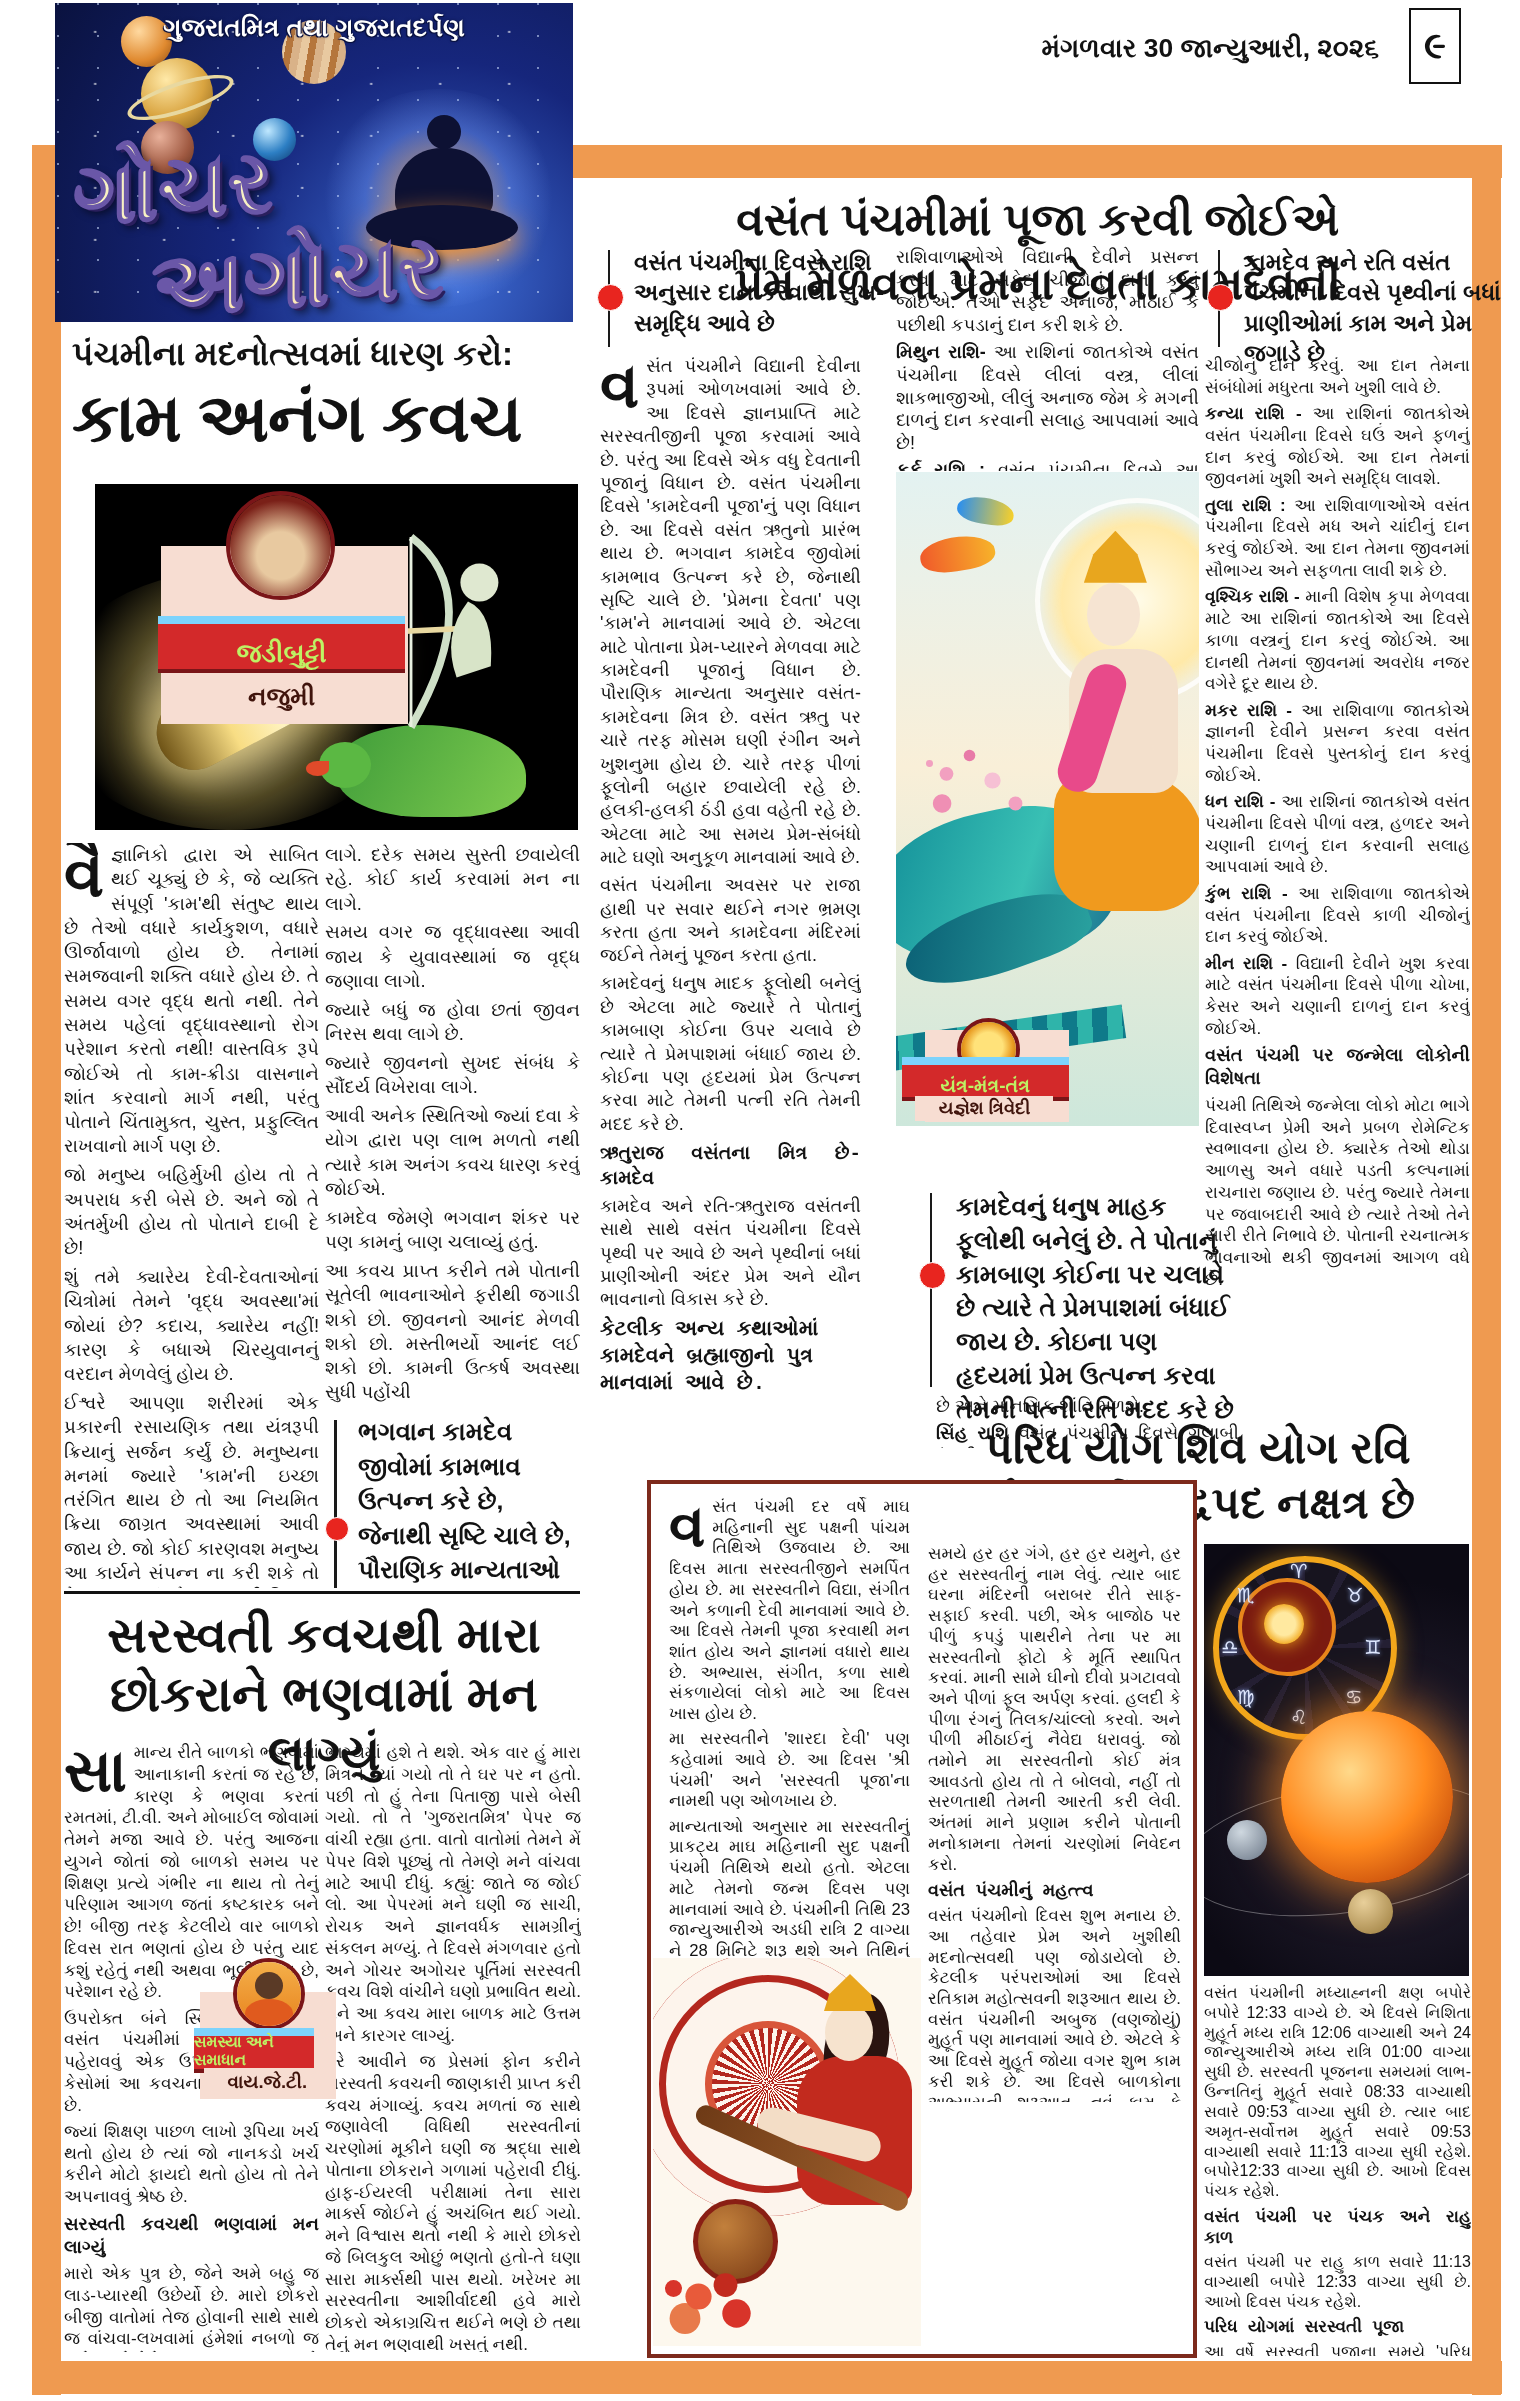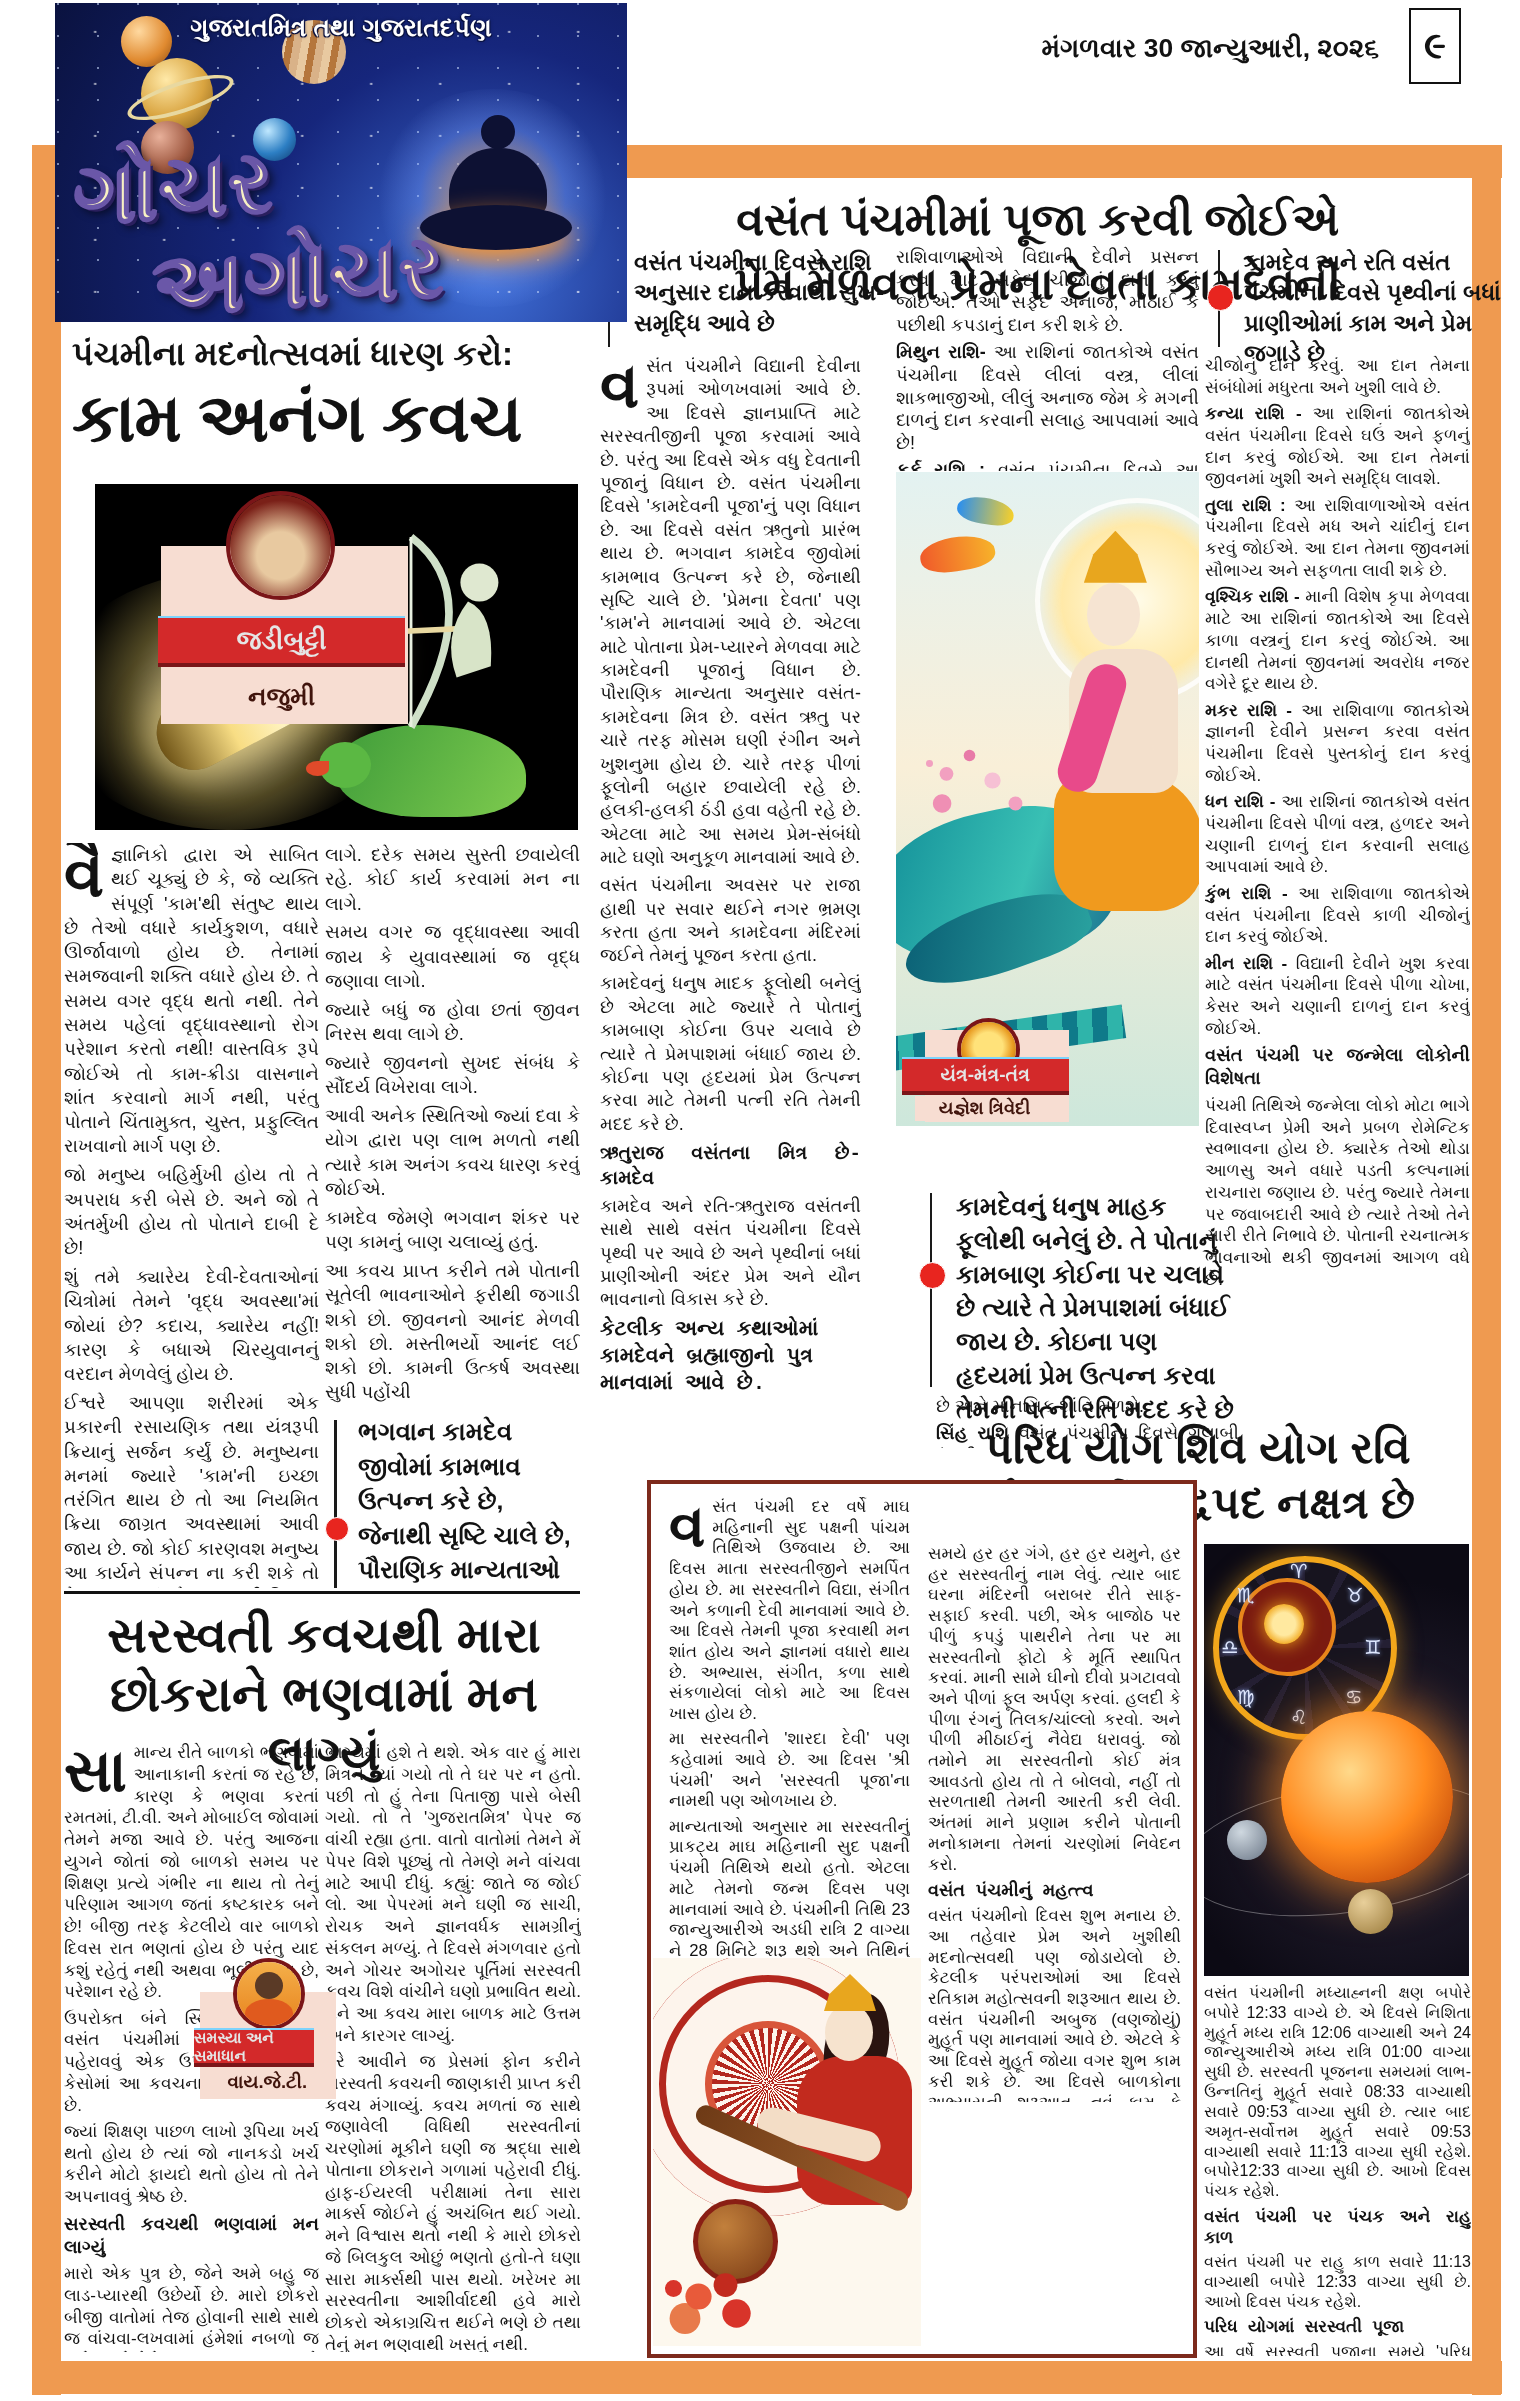--- a/index.html
+++ b/index.html
@@ -5,21 +5,21 @@
   html,body{margin:0;padding:0;background:#e9e9e9;}
   .page{position:relative;width:1520px;height:2401px;background:#fff;overflow:hidden;
         font-family:"Liberation Sans","DejaVu Sans",sans-serif;color:#121212;}
   
   .fr{position:absolute;background:#ef9a50;}
   .fr-top{left:32px;top:145px;width:1470px;height:33px;}
   .fr-left{left:32px;top:145px;width:29px;height:2250px;}
   .fr-right{left:1472px;top:145px;width:29px;height:2250px;}
   .fr-bottom{left:32px;top:2361px;width:1470px;height:33px;}
   
-  .masthead{position:absolute;left:55px;top:3.4px;width:572px;height:319px;overflow:hidden;z-index:5;
+  .masthead{position:absolute;left:55px;top:3.4px;width:518px;height:319px;overflow:hidden;z-index:5;
     background:radial-gradient(circle at 75% 85%,#3f6fd8 0%,#16267c 45%,#0a123f 100%);}
   .stars{position:absolute;inset:0;opacity:.7;background-image:
     radial-gradient(circle,#fff 0.9px,transparent 1.4px),radial-gradient(circle,#cfe0ff 0.6px,transparent 1.1px);
     background-size:69px 52px,40px 32px;background-position:5.7px 2.9px,23px 17px;}
   .planet{position:absolute;border-radius:50%;}
   .pl1{left:86px;top:55px;width:72px;height:72px;background:radial-gradient(circle at 35% 30%,#ffe9a8,#d9a440 55%,#7a5514);}
   .pl1 .ring{position:absolute;left:-16px;top:24px;width:103px;height:23px;border:4px solid #e8d8a0;border-radius:50%;transform:rotate(-18deg);}
   .pl2{left:227px;top:17px;width:64px;height:64px;background:repeating-linear-gradient(100deg,#e8c9a0 0 8px,#b5763c 8px 15px,#d9b288 15px 23px);}
   .pl3{left:66px;top:12.6px;width:51px;height:51px;background:radial-gradient(circle at 35% 30%,#ffd9a0,#e08a30 60%,#8a4a10);}
   .pl4{left:86px;top:118px;width:53px;height:53px;background:radial-gradient(circle at 35% 30%,#e8b09a,#a05a42 60%,#5c2e1e);}
@@ -61,22 +61,22 @@
   
   .kicker{position:absolute;left:72px;top:335px;width:508px;margin:0;font-size:33px;font-weight:800;}
   .ltitle{position:absolute;left:72px;top:379px;width:508px;margin:0;font-size:67px;font-weight:900;letter-spacing:-1.1px;}
   .stitle{position:absolute;left:64px;top:1606px;width:520px;margin:0;font-size:49px;line-height:1.2;font-weight:900;text-align:center;}
   .ptitle{position:absolute;left:930px;top:1421px;width:535px;margin:0;font-size:44px;line-height:1.24;font-weight:900;text-align:center;}
   .ptitle span{display:block;}
   
   .badge{position:absolute;z-index:6;}
   .badge .bg{position:absolute;background:#f7ddd2;}
   .b-avatar{position:absolute;border-radius:50%;border:4px solid #7a1518;overflow:hidden;}
-  .b-ribbon{position:absolute;background:#d3292a;border-top:2px solid #7dd3fc;border-bottom:4px solid #7a1518;
-    color:#e5e5e5;font-weight:800;display:flex;align-items:center;justify-content:center;}
+  .b-ribbon{position:absolute;background:#d3292a;border-top:8px solid #7dd3fc;border-bottom:4px solid #7a1518;
+    color:#bef264;font-weight:800;display:flex;align-items:flex-end;justify-content:center;}
   .b-panel{position:absolute;background:#f7ddd2;color:#40140c;font-weight:800;display:flex;align-items:center;justify-content:center;}
   .av-herbs{width:100%;height:100%;background:radial-gradient(circle at 50% 60%,#e8c9a0 0 30%,#7a2018 70%);}
   .av-yantra{width:100%;height:100%;background:radial-gradient(circle at 50% 45%,#ffe27a 0 35%,#e89a20 60%,#8a4a10);}
   .av-man{width:100%;height:100%;background:linear-gradient(180deg,#f4b04a 0%,#e8831e 100%);position:relative;}
   .av-man::before{content:"";position:absolute;left:28%;top:16%;width:44%;height:42%;border-radius:50%;background:#5a3a26;}
   .av-man::after{content:"";position:absolute;left:12%;top:58%;width:76%;height:45%;border-radius:50% 50% 0 0;background:#e05a1e;}
   
   .art{position:absolute;overflow:hidden;}
   .hero{background:#000;}
   .hero .glow{position:absolute;left:-10%;top:25%;width:75%;height:75%;

